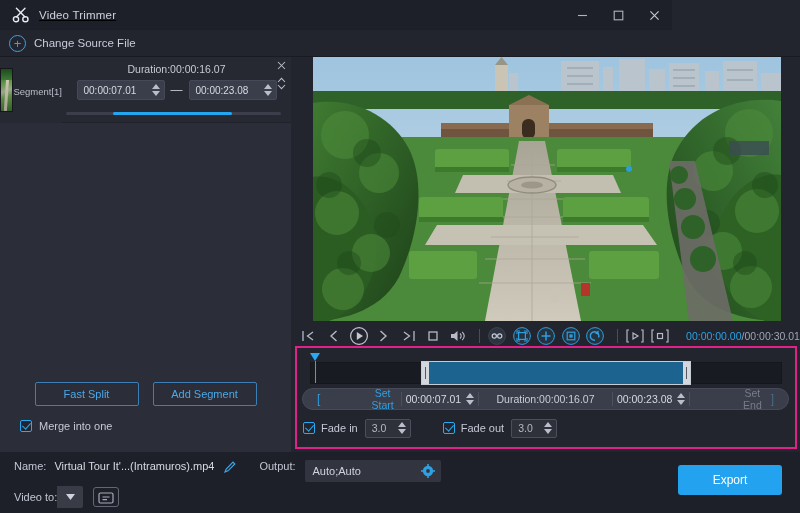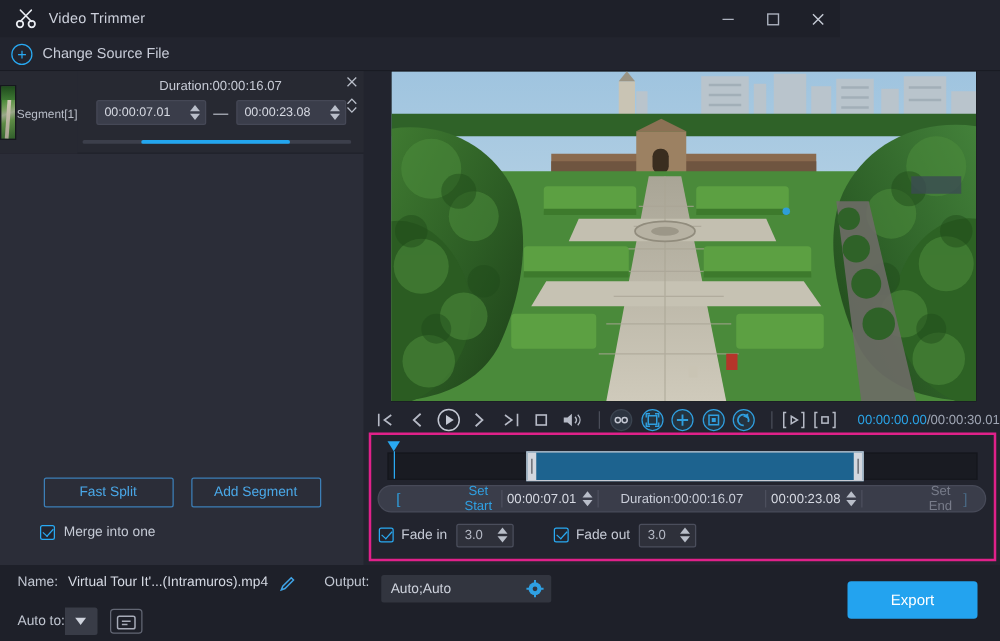--- a/index.html
+++ b/index.html
@@ -13,21 +13,21 @@
   .app {
     position: relative;
     width: 800px; height: 513px;
     background: #22242e;
   }
 
   
   .titlebar {
     position: absolute; left: 0; top: 0; width: 672px; height: 30px;
     background: #1e2029;
-    display: flex; align-items: center;
+    display: flex; align-items: center; text-decoration: underline;
   }
   .titlebar .tb-icon {
     width: 22px; height: 22px; margin-left: 10px; margin-right: 7px;
     display: flex; align-items: center; justify-content: center;
   }
   .titlebar .tb-title {
     color: #cdd1dc; font-size: 11.5px; letter-spacing: .2px;
   }
   .winbtns {
     position: absolute; right: 0; top: 0; height: 30px;
@@ -138,21 +138,21 @@
     position: absolute; left: 0; bottom: 46px; width: 291px;
     display: flex; gap: 14px; justify-content: center;
   }
   .btn-outline {
     width: 104px; height: 24px; border: 1px solid #3c7fb7;
     background: transparent; color: #4aa8e8; font-size: 11px;
     border-radius: 2px; display:flex; align-items:center; justify-content:center;
     font-family: "Liberation Sans", sans-serif;
   }
   .merge-row {
-    position: absolute; left: 32px; bottom: 20px;
+    position: absolute; left: 20px; bottom: 20px;
     display: flex; align-items: center; gap: 7px;
   }
   .chk {
     width: 12px; height: 12px; border: 1.3px solid #29a9f2;
     background: #22242e; border-radius: 2px; position: relative;
   }
   .chk.on::after {
     content: ""; position: absolute; left: 3px; top: 0px;
     width: 4px; height: 7px; border: solid #29a9f2;
     border-width: 0 1.8px 1.8px 0; transform: rotate(42deg);
@@ -712,21 +712,21 @@
               <rect x="6.2" y="0" width="1.6" height="2.6"></rect>
                 <rect x="6.2" y="11.4" width="1.6" height="2.6"></rect>
               <rect x="0" y="6.2" width="2.6" height="1.6"></rect>
                 <rect x="11.4" y="6.2" width="2.6" height="1.6"></rect>
             </g>
           </svg>
         </div>
       </div>
     </div>
     <div class="row2">
-      <div class="blabel">Auto to:</div>
+      <div class="blabel">Video to:</div>
       <div class="pathdrop">
         <svg width="9" height="6" viewBox="0 0 9 6">
             <polygon points="0,0 9,0 4.5,6" fill="#cfd3dd"></polygon>
           </svg>
       </div>
       <div class="folderbtn">
         <svg width="16" height="13" viewBox="0 0 16 13">
           <rect x="1" y="2" width="14" height="10" rx="1.5" fill="none" stroke="#a7abb8" stroke-width="1.2"></rect>
           <path d="M4.5 6 H11.5 M4.5 8.6 H9" stroke="#a7abb8" stroke-width="1.1"></path>
         </svg>

